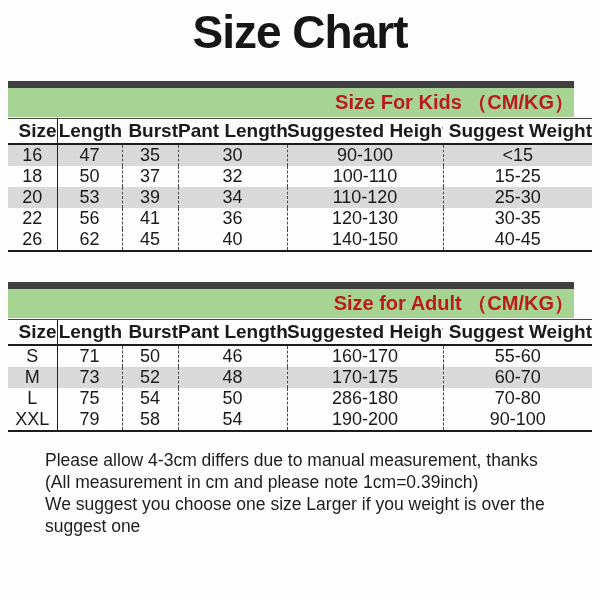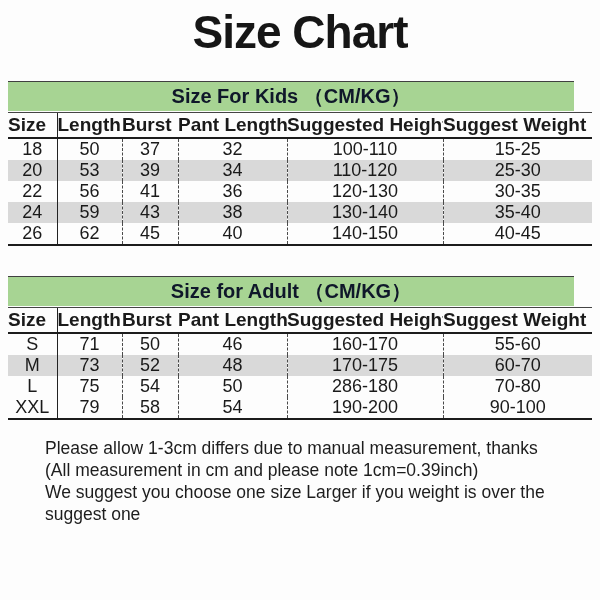--- a/index.html
+++ b/index.html
@@ -32,44 +32,44 @@
     color: #161616;
     line-height: 1.15;
   }
   .section-kids { margin-top: 22px; }
   .section-adult { margin-top: 30px; }
   .green-bar {
     margin-left: 8px;
     width: 566px;
     height: 29px;
     background: var(--green);
-    border-top: 1px solid #404040;
-    text-align: center;
+    border-top: 7px solid #404040;
+    text-align: right;
     font-size: 20px;
     font-weight: 700;
     line-height: 29px;
-    color: #0f172a;
+    color: #b91c1c;
   }
   table.size-table {
     margin-left: 8px;
     width: 584px;
     border-collapse: collapse;
     table-layout: fixed;
     margin-top: 1px;
   }
   col.c0 { width: 49px; }
   col.c1 { width: 65px; }
   col.c2 { width: 56px; }
   col.c3 { width: 109px; }
   col.c4 { width: 156px; }
   col.c5 { width: 149px; }
   table.size-table th {
     font-size: 19px;
     font-weight: 700;
-    text-align: left;
+    text-align: right;
     padding: 0;
     height: 24px;
     border-top: 1px solid #444;
     border-bottom: 2px solid var(--line-dark);
     white-space: nowrap;
     overflow: hidden;
   }
   table.size-table td {
     font-size: 18px;
     font-weight: 400;
@@ -126,20 +126,28 @@
           <tr>
             <th>Size</th>
             <th>Length</th>
             <th>Burst</th>
             <th>Pant Length</th>
             <th>Suggested Height</th>
             <th>Suggest Weight</th>
           </tr>
         </thead>
         <tbody>
+          <tr class="shade">
+            <td>16</td>
+            <td>47</td>
+            <td>35</td>
+            <td>30</td>
+            <td>90-100</td>
+            <td>&lt;15</td>
+          </tr>
           <tr>
             <td>18</td>
             <td>50</td>
             <td>37</td>
             <td>32</td>
             <td>100-110</td>
             <td>15-25</td>
           </tr>
           <tr class="shade">
             <td>20</td>
@@ -149,28 +157,20 @@
             <td>110-120</td>
             <td>25-30</td>
           </tr>
           <tr>
             <td>22</td>
             <td>56</td>
             <td>41</td>
             <td>36</td>
             <td>120-130</td>
             <td>30-35</td>
-          </tr>
-          <tr class="shade">
-            <td>24</td>
-            <td>59</td>
-            <td>43</td>
-            <td>38</td>
-            <td>130-140</td>
-            <td>35-40</td>
           </tr>
           <tr>
             <td>26</td>
             <td>62</td>
             <td>45</td>
             <td>40</td>
             <td>140-150</td>
             <td>40-45</td>
           </tr>
         </tbody>
@@ -229,18 +229,18 @@
             <td>58</td>
             <td>54</td>
             <td>190-200</td>
             <td>90-100</td>
           </tr>
         </tbody>
       </table>
   </section>
 
   <div class="notes">
-    <p>Please allow 1-3cm differs due to manual measurement, thanks</p>
+    <p>Please allow 4-3cm differs due to manual measurement, thanks</p>
     <p>(All measurement in cm and please note 1cm=0.39inch)</p>
     <p>We suggest you choose one size Larger if you weight is over the suggest one</p>
   </div>
 
 </div>
 
 </body></html>

